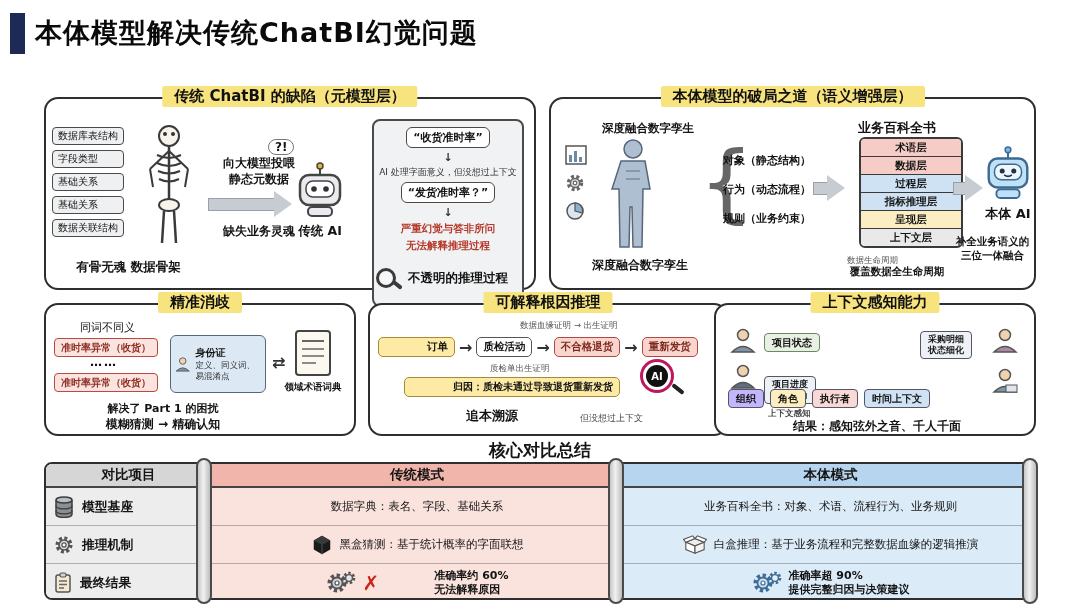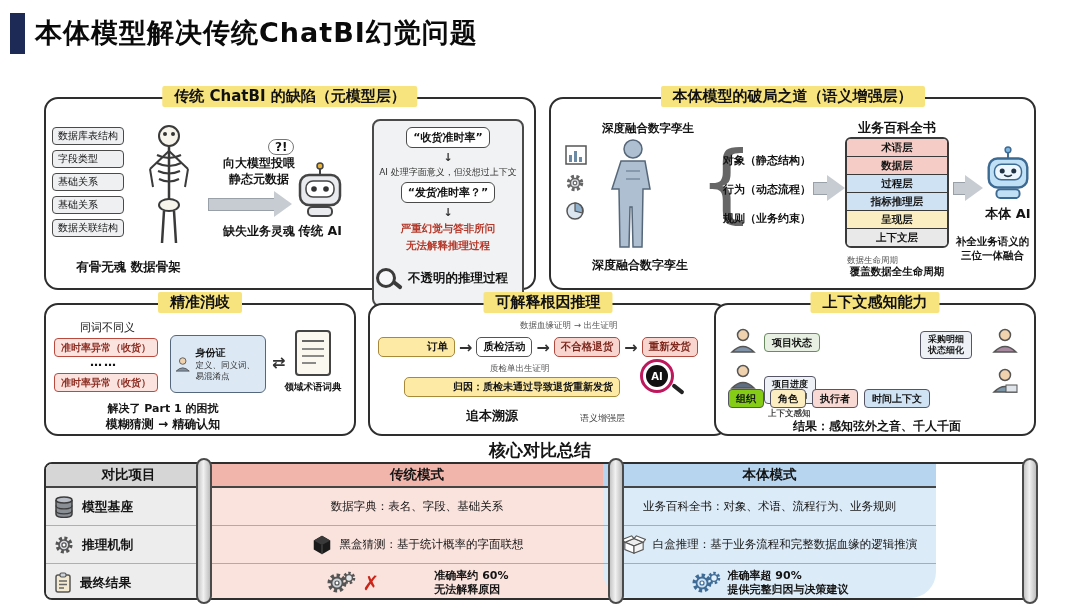--- a/index.html
+++ b/index.html
@@ -152,21 +152,21 @@
       <span class="bold" style="font-size:11px;">行为（动态流程）</span>
       <span class="bold" style="font-size:11px;">规则（业务约束）</span>
     </div>
 
     <div class="abs barrow" style="left:262px;top:76px;">
       <div class="shaft" style="width:14px;"></div>
         <div class="head"></div>
     </div>
 
     <div class="abs bold center" style="left:292px;top:20px;width:108px;font-size:13px;">业务百科全书</div>
-    <div class="enc" style="left:294px;top:38px;width:104px;">
+    <div class="enc" style="left:308px;top:38px;width:104px;">
       <div class="layer" style="background:#f5cdc6;">术语层</div>
       <div class="layer" style="background:#f5cdc6;">数据层</div>
       <div class="layer" style="background:#cfe2f3;">过程层</div>
       <div class="layer" style="background:#cfe2f3;">指标推理层</div>
       <div class="layer" style="background:#faeec2;">呈现层</div>
       <div class="layer" style="background:#e9e9e9;">上下文层</div>
     </div>
     <div class="abs note-sm" style="left:296px;top:156px;">数据生命周期</div>
     <div class="abs bold center" style="left:272px;top:166px;width:148px;font-size:10.5px;">覆盖数据全生命周期</div>
 
@@ -242,21 +242,21 @@
     <span class="abs fp yellow" style="left:34px;top:72px;font-size:10px;">归因：质检未通过导致退货重新发货</span>
 
     <div class="abs" style="left:270px;top:54px;">
       <div style="width:34px;height:34px;border:3px solid #be185d;border-radius:50%;display:flex;align-items:center;justify-content:center;background:#fff;">
         <div style="width:22px;height:22px;border-radius:50%;background:#111;color:#fff;font-size:10px;font-weight:700;display:flex;align-items:center;justify-content:center;">AI</div>
       </div>
       <div style="position:absolute;width:14px;height:4px;background:#222;right:-11px;bottom:2px;transform:rotate(38deg);border-radius:2px;"></div>
     </div>
 
     <div class="abs bold" style="left:96px;top:102px;font-size:13px;">追本溯源</div>
-    <div class="abs" style="left:210px;top:107px;font-size:9px;color:#444;">语义增强层</div>
+    <div class="abs" style="left:210px;top:107px;font-size:9px;color:#444;">但没想过上下文</div>
   </section>
 
   <section class="panel" style="left:714px;top:303px;width:322px;height:133px;">
     <div class="ptitle">上下文感知能力</div>
 
     <svg class="abs" style="left:14px;top:22px;" width="26" height="26" viewBox="0 0 26 26">
       <circle cx="13" cy="8" r="5.5" fill="#f0d2ae" stroke="#555" stroke-width="1.5"></circle>
       <path d="M2 25 q11 -11 22 0 z" fill="#8193a8" stroke="#555" stroke-width="1.5"></path>
     </svg>
     <span class="abs cp" style="left:48px;top:28px;background:#e7f0e2;border-color:#6a8a5f;">项目状态</span>
@@ -278,21 +278,21 @@
       <circle cx="13" cy="8" r="5.5" fill="#f0d2ae" stroke="#555" stroke-width="1.5"></circle>
       <path d="M2 25 q11 -11 22 0 z" fill="#a88aa0" stroke="#555" stroke-width="1.5"></path>
     </svg>
     <svg class="abs" style="left:276px;top:62px;" width="26" height="26" viewBox="0 0 26 26">
       <circle cx="13" cy="8" r="5.5" fill="#f0d2ae" stroke="#555" stroke-width="1.5"></circle>
       <path d="M2 25 q11 -11 22 0 z" fill="#7d97a8" stroke="#555" stroke-width="1.5"></path>
       <rect x="14" y="18" width="11" height="7" fill="#dfe5ea" stroke="#555" stroke-width="1"></rect>
     </svg>
 
     <div class="abs" style="left:12px;top:84px;display:flex;gap:6px;">
-      <span class="cp" style="background:#84cc16;">组织</span>
+      <span class="cp" style="background:#c4b5fd;">组织</span>
       <span class="cp" style="background:#fdeec2;">角色</span>
       <span class="cp" style="background:#f8d9d4;">执行者</span>
       <span class="cp" style="background:#cfe3f5;">时间上下文</span>
     </div>
     <div class="abs bold" style="left:52px;top:103px;font-size:8.5px;color:#444;">上下文感知</div>
     <div class="abs bold center" style="left:0;top:113px;width:322px;font-size:12px;">结果：感知弦外之音、千人千面</div>
   </section>
 
   <div class="abs bold center" style="left:0;top:439px;width:1080px;font-size:17px;">核心对比总结</div>
 
@@ -348,21 +348,21 @@
           <circle cx="23" cy="8" r="3.4" fill="#e4e7ea" stroke="#555" stroke-width="1.4"></circle>
         </svg>
         <span style="font-size:20px;font-weight:700;color:#cc2417;">✗</span>
         <div style="text-align:left;font-weight:700;font-size:11px;margin-left:48px;">
           <div>准确率约 60%</div>
           <div>无法解释原因</div>
         </div>
       </div>
     </div>
 
-    <div class="col" style="left:557px;width:333px;background:#dcebf8;border-radius:26px;">
+    <div class="col" style="left:577px;width:415px;background:#dcebf8;">
       <div class="chead" style="background:#b7d5ee;">本体模式</div>
       <div class="crow">业务百科全书：对象、术语、流程行为、业务规则</div>
       <div class="crow">
         <svg width="24" height="22" viewBox="0 0 26 24">
           <path d="M3 9 l10 -4 10 4 -10 4 z" fill="#eee" stroke="#555" stroke-width="1.2"></path>
           <path d="M3 9 v8 l10 4 v-8 z" fill="#fff" stroke="#555" stroke-width="1.2"></path>
           <path d="M23 9 v8 l-10 4 v-8 z" fill="#f4f4f4" stroke="#555" stroke-width="1.2"></path>
           <path d="M3 9 l-2.5 -3 10 -4 2.5 3 z" fill="#fff" stroke="#555" stroke-width="1.2"></path>
           <path d="M23 9 l2.5 -3 -10 -4 -2.5 3 z" fill="#fff" stroke="#555" stroke-width="1.2"></path>
         </svg>

